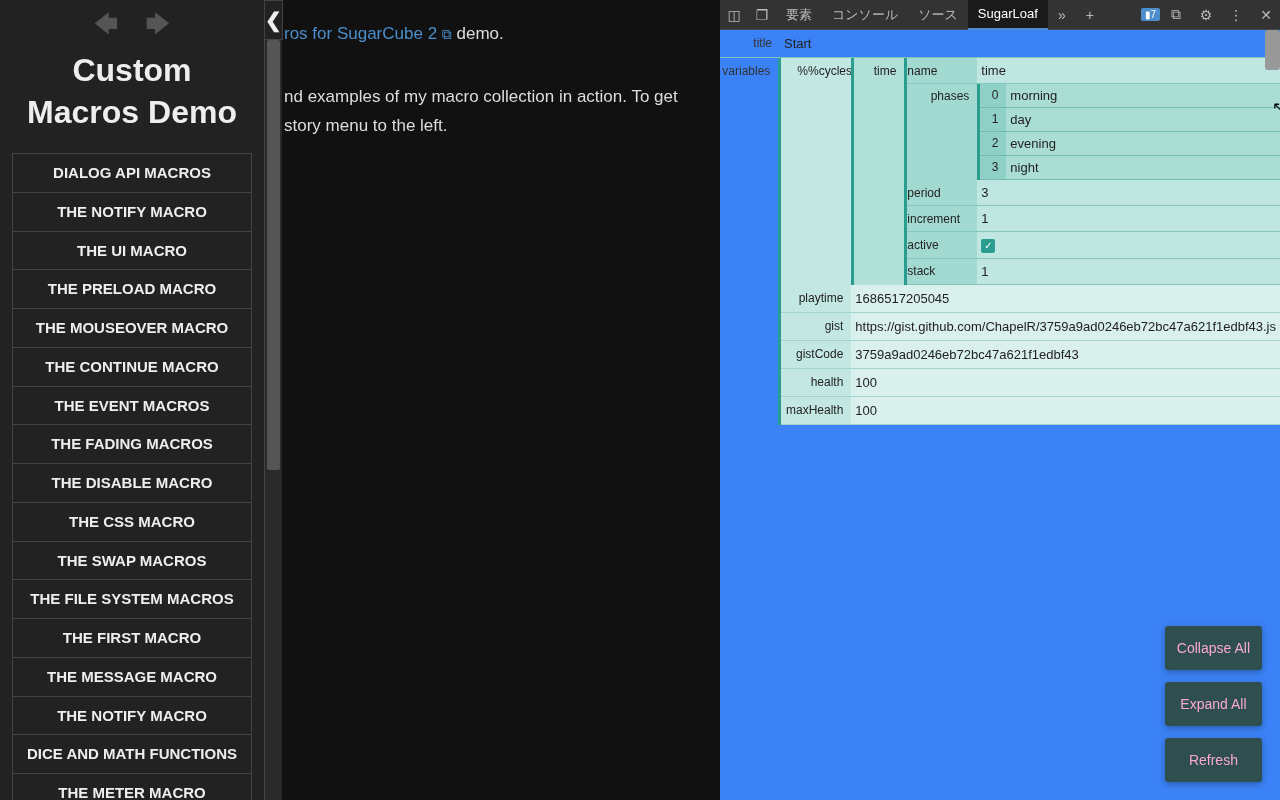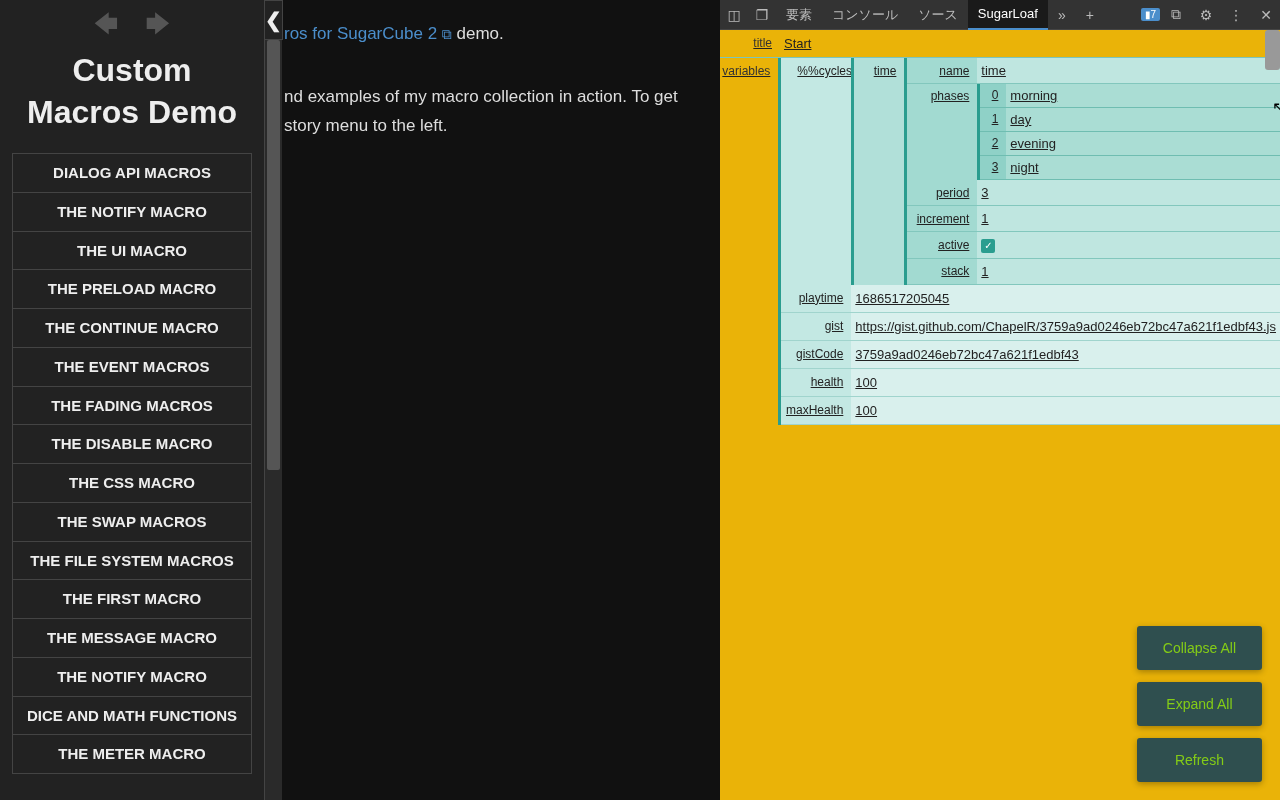--- a/index.html
+++ b/index.html
@@ -27,21 +27,21 @@
 
 .devtools { position: absolute; left: 720px; top: 0; width: 560px; height: 800px; background: #2e2e2e; color: #ddd; font-size: 12px; }
 .devtools-tabs { height: 30px; background: #333; display: flex; align-items: center; border-bottom: 1px solid #444; }
 .dt-icon { width: 28px; height: 28px; display: flex; align-items: center; justify-content: center; color: #bbb; cursor: pointer; font-size: 14px; }
 .dt-tab { padding: 0 10px; height: 30px; display: flex; align-items: center; color: #bbb; cursor: pointer; font-size: 13px; }
 .dt-tab.active { background: #1a1a1a; color: #fff; border-bottom: 2px solid #4b8ecb; }
 .dt-badge { background: #4b8ecb; color: #fff; padding: 1px 4px; border-radius: 2px; font-size: 10px; margin-left: auto; display: flex; align-items: center; }
 .dt-right { margin-left: auto; display: flex; align-items: center; gap: 2px; }
 
 
-.inspector { position: absolute; top: 30px; left: 0; right: 0; bottom: 0; background: #eab308; color: #222; overflow: hidden; text-decoration: underline; }
+.inspector { position: absolute; top: 30px; left: 0; right: 0; bottom: 0; background: #3b82f6; color: #222; overflow: hidden; }
 .insp-row { display: flex; border-bottom: 1px solid #7cc5bd; }
 .insp-label { width: 60px; text-align: right; padding: 6px 8px 6px 0; color: #333; font-size: 12px; }
 .insp-value { flex: 1; padding: 6px 4px; font-size: 13px; }
 
 .vars-block { display: flex; }
 .vars-label { width: 60px; text-align: right; padding: 6px 8px 6px 0; color: #333; font-size: 12px; }
 .vars-body { flex: 1; border-left: 3px solid #2a9d8f; background: #c3e8e3; }
 
 .var-row { display: flex; border-bottom: 1px solid #a0d4cd; }
 .var-key { width: 70px; text-align: right; padding: 6px 8px 6px 0; font-size: 12px; }
@@ -49,55 +49,56 @@
 
 .cycles-block { display: flex; }
 .cycles-label { width: 70px; text-align: right; padding: 6px 8px 6px 16px; font-size: 12px; }
 .cycles-body { flex: 1; border-left: 3px solid #2a9d8f; background: #b1e0d9; }
 
 .time-block { display: flex; }
 .time-label { width: 50px; text-align: right; padding: 6px 8px 6px 0; font-size: 12px; }
 .time-body { flex: 1; border-left: 3px solid #2a9d8f; background: #a2dad1; }
 
 .time-row { display: flex; border-bottom: 1px solid #82c7bd; align-items: center; }
-.time-key { width: 70px; text-align: right; padding: 5px 8px 5px 0; font-size: 12px; }
+.time-key { width: 70px; padding: 5px 8px 5px 0; font-size: 12px; }
 .time-val { flex: 1; padding: 5px 4px; font-size: 13px; background: #bfe6e0; }
 
 .phases-block { display: flex; }
 .phases-label { width: 70px; text-align: right; padding: 5px 8px 5px 0; font-size: 12px; }
 .phases-body { flex: 1; border-left: 3px solid #2a9d8f; background: #8fd1c7; }
 .phase-row { display: flex; border-bottom: 1px solid #6fbdb1; }
 .phase-idx { width: 26px; text-align: right; padding: 4px 8px 4px 0; font-size: 12px; }
 .phase-val { flex: 1; padding: 4px; font-size: 13px; background: #aaddD4; }
 
 .checkbox { width: 14px; height: 14px; background: #2a9d8f; border-radius: 2px; color: #fff; display: inline-flex; align-items: center; justify-content: center; font-size: 10px; }
 
 
 .float-btns { position: absolute; right: 18px; bottom: 18px; display: flex; flex-direction: column; gap: 12px; }
-.float-btn { background: #2f4f4f; color: #84cc16; border: none; padding: 14px 26px; font-size: 14px; border-radius: 3px; cursor: pointer; box-shadow: 0 2px 6px rgba(0,0,0,.3); text-align: center; min-width: 92px; }
+.float-btn { background: #2f4f4f; color: #f9a8d4; border: none; padding: 14px 12px; font-size: 14px; border-radius: 3px; cursor: pointer; box-shadow: 0 2px 6px rgba(0,0,0,.3); text-align: center; min-width: 92px; }
 
 
 .cursor { position: absolute; left: 1272px; top: 98px; font-size: 16px; color: #000; pointer-events: none; }
 
 .devtools-scroll { position: absolute; right: 0; top: 30px; width: 15px; height: 40px; background: #999; border-radius: 3px; }
 </style>
 </head>
 <body>
 
 <div class="sidebar">
   <div class="sidebar-nav">
     <div class="nav-arrow">🡄</div>
     <div class="nav-arrow">🡆</div>
   </div>
   <div class="sidebar-title">Custom Macros Demo</div>
   <div class="menu-list">
       <div class="menu-item">DIALOG API MACROS</div>
       <div class="menu-item">THE NOTIFY MACRO</div>
       <div class="menu-item">THE UI MACRO</div>
       <div class="menu-item">THE PRELOAD MACRO</div>
+      <div class="menu-item">THE MOUSEOVER MACRO</div>
       <div class="menu-item">THE CONTINUE MACRO</div>
       <div class="menu-item">THE EVENT MACROS</div>
       <div class="menu-item">THE FADING MACROS</div>
       <div class="menu-item">THE DISABLE MACRO</div>
       <div class="menu-item">THE CSS MACRO</div>
       <div class="menu-item">THE SWAP MACROS</div>
       <div class="menu-item">THE FILE SYSTEM MACROS</div>
       <div class="menu-item">THE FIRST MACRO</div>
       <div class="menu-item">THE MESSAGE MACRO</div>
       <div class="menu-item">THE NOTIFY MACRO</div>

